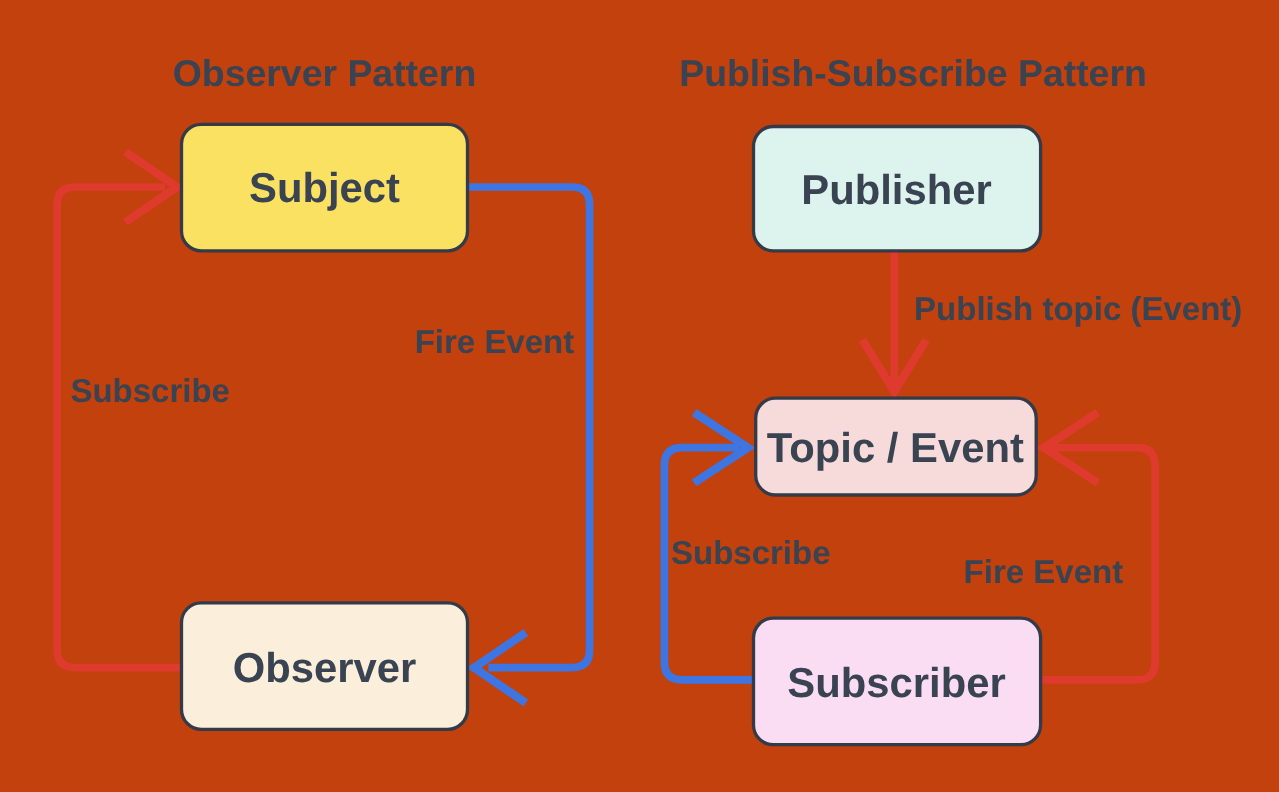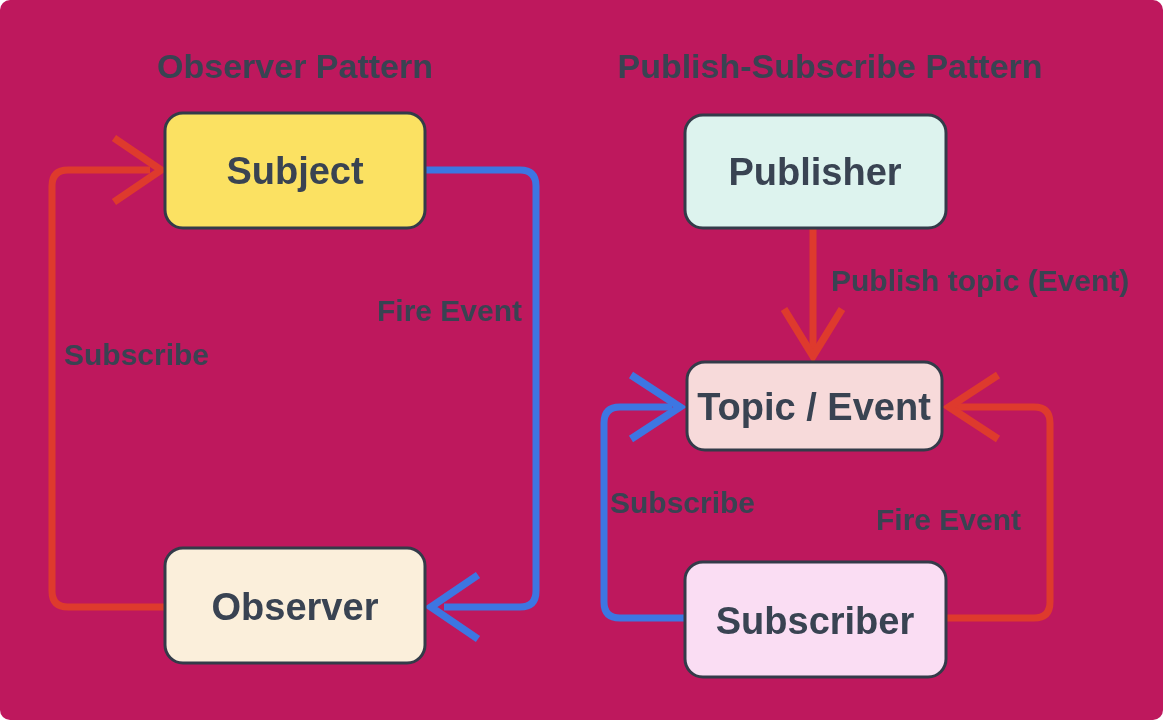--- a/index.html
+++ b/index.html
@@ -4,23 +4,22 @@
 <style>
   html, body {
     margin: 0;
     padding: 0;
     background: #ffffff;
   }
   #stage {
     position: relative;
     width: 1163px;
     height: 720px;
-    background: #be185d;
+    background: #c2410c;
     overflow: hidden;
-    border-radius: 10px;
   }
   svg { display: block; }
   text {
     font-family: "Liberation Sans", "DejaVu Sans", sans-serif;
     font-weight: bold;
   }
   .title-label   { font-size: 34px; }
   .node-label    { font-size: 38px; }
   .edge-label    { font-size: 30px; }
   .node-box      { stroke-width: 3; }

